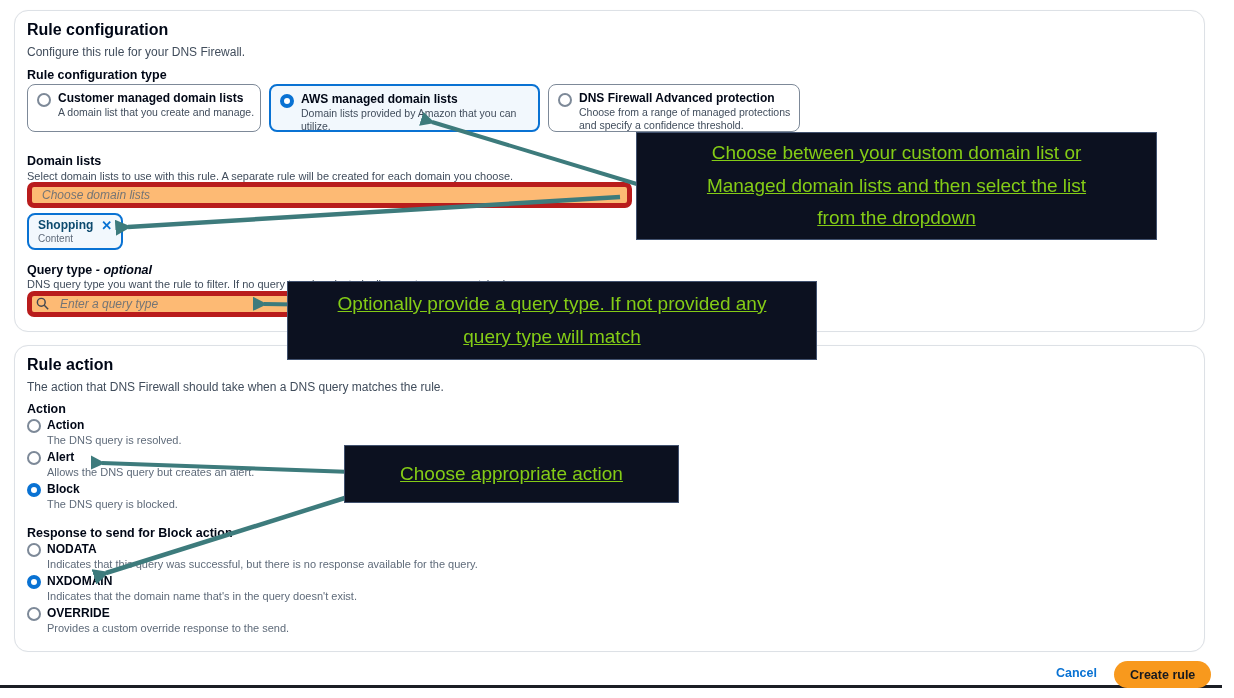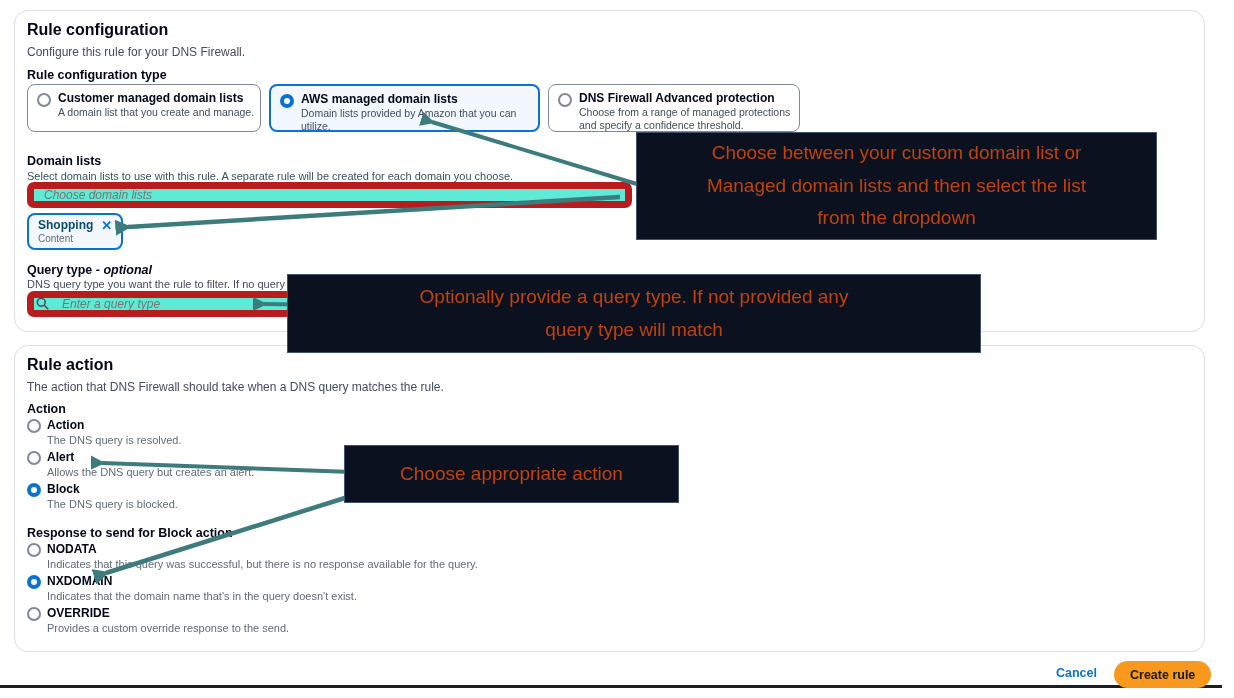--- a/index.html
+++ b/index.html
@@ -17,43 +17,43 @@
   .cards-row { position:absolute; left:12px; top:73px; display:flex; gap:8px; }
   .type-card { border:1px solid #7d8998; border-radius:8px; background:#fff; height:48px; padding:6px 0 6px 30px; position:relative; cursor:pointer; }
   .type-card.selected { border:2px solid #0972d3; background:#f2f8fd; }
   .type-card .card-label { font-size:12px; font-weight:bold; color:#000716; }
   .type-card .card-desc  { font-size:10.5px; color:#414d5c; line-height:1.25; margin-top:1px; }
   .card-radio { position:absolute; left:9px; top:8px; }
 
   .radio { display:inline-block; width:14px; height:14px; border-radius:50%; border:2px solid #7d8998; background:#fff; }
   .radio.on { border:4.5px solid #0972d3; }
 
-  .text-input { position:absolute; left:12px; width:605px; height:26px; border:7px solid #b91c1c; border-radius:7px; background:#5eead4; font-size:12px; font-style:italic; color:#5f6b7a; padding:0 10px; outline:none; font-family:"Liberation Sans", sans-serif; }
+  .text-input { position:absolute; left:12px; width:605px; height:26px; border:5px solid #b91c1c; border-radius:7px; background:#fdba74; font-size:12px; font-style:italic; color:#5f6b7a; padding:0 10px; outline:none; font-family:"Liberation Sans", sans-serif; }
   .search-wrap { position:absolute; left:12px; width:605px; height:26px; }
   .search-wrap .text-input { left:0; width:605px; padding-left:28px; }
   .search-icon { position:absolute; left:9px; top:6px; width:13px; height:13px; z-index:2; }
 
   .token { position:absolute; left:12px; top:202px; border:2px solid #0972d3; background:#f2f8fd; border-radius:8px; padding:3px 9px 4px 9px; }
   .token-top { display:flex; align-items:center; gap:8px; }
   .token-name { font-size:12px; font-weight:bold; color:#0c4a6e; }
   .token-x { color:#0972d3; font-size:13px; font-weight:bold; cursor:pointer; line-height:1; }
   .token-cat { font-size:10px; color:#5f6b7a; margin-top:1px; }
 
   .radio-item { position:absolute; left:12px; padding-left:20px; }
   .radio-item .radio { position:absolute; left:0; top:1px; }
   .radio-item .opt-label { font-size:12px; font-weight:bold; color:#000716; }
   .radio-item .opt-desc  { font-size:11px; color:#5f6b7a; margin-top:2px; white-space:nowrap; }
 
   .opt-italic { font-style:italic; }
 
   
   #arrows { position:absolute; left:0; top:0; width:1234px; height:698px; z-index:4; pointer-events:none; }
-  .callout { position:absolute; z-index:5; background:#0c1120; border:1px solid rgba(110,135,175,0.55); color:#c2410c; font-size:19px; display:flex; align-items:center; justify-content:center; text-align:center; white-space:pre-line; line-height:1.72; padding:18px 8px; }
+  .callout { position:absolute; z-index:5; background:#0c1120; border:1px solid rgba(110,135,175,0.55); color:#84cc16; font-size:19px; display:flex; align-items:center; justify-content:center; text-align:center; white-space:pre-line; line-height:1.72; padding:18px 8px;text-decoration:underline; }
   #callout1 { left:636px; top:132px; width:521px; height:108px; }
-  #callout2 { left:287px; top:274px; width:694px; height:79px; }
+  #callout2 { left:287px; top:281px; width:530px; height:79px; }
   #callout3 { left:344px; top:445px; width:335px; height:58px; }
 
   
   .cancel-link { position:absolute; left:1056px; top:666px; font-size:12.5px; font-weight:bold; color:#0972d3; cursor:pointer; z-index:7; }
   .create-btn { position:absolute; left:1114px; top:661px; height:27px; padding:0 16px; background:#f8991d; border:none; border-radius:14px; font-size:12.5px; font-weight:bold; color:#16191f; cursor:pointer; z-index:7; font-family:"Liberation Sans", sans-serif; }
   .bottom-line { position:absolute; left:0; top:685px; width:1222px; height:3px; background:#1b1e24; z-index:6; }
 </style>
 </head>
 <body>
 

